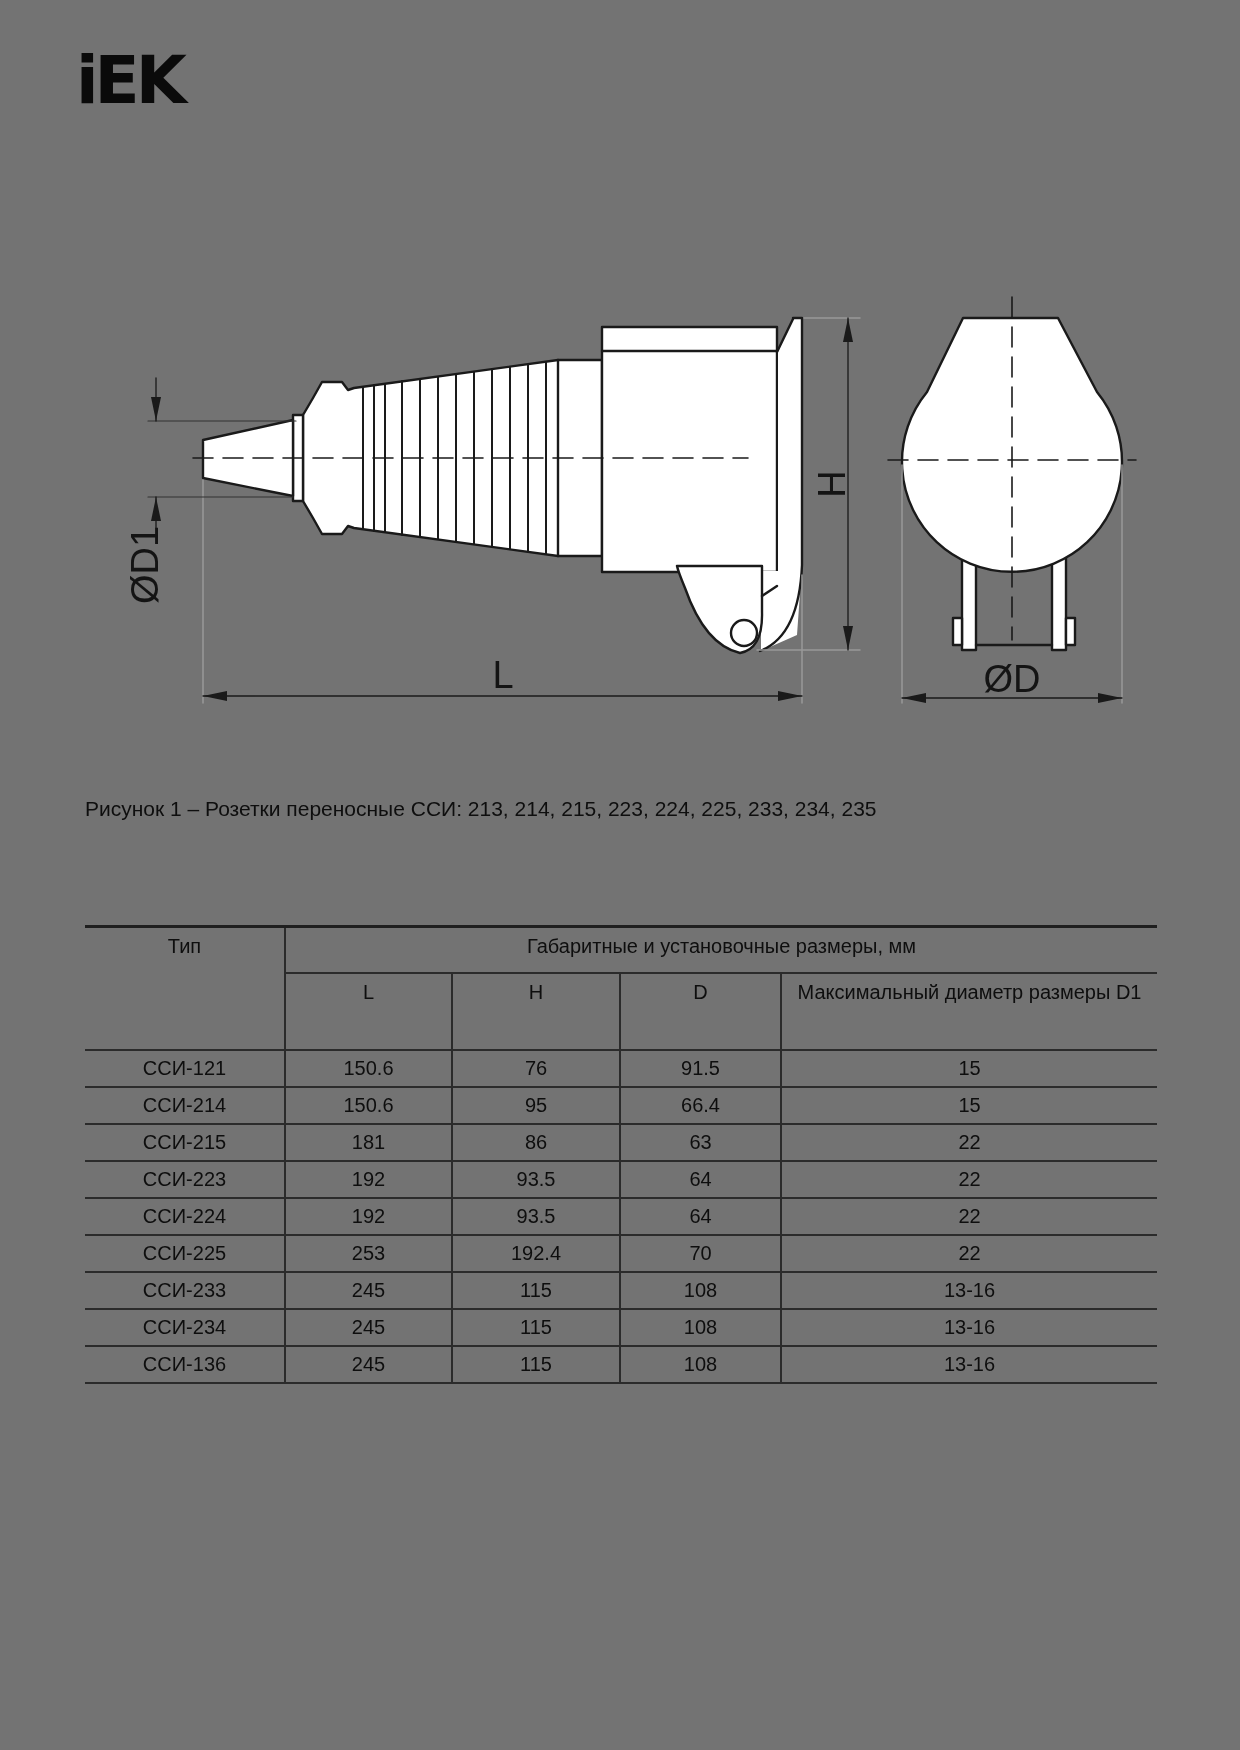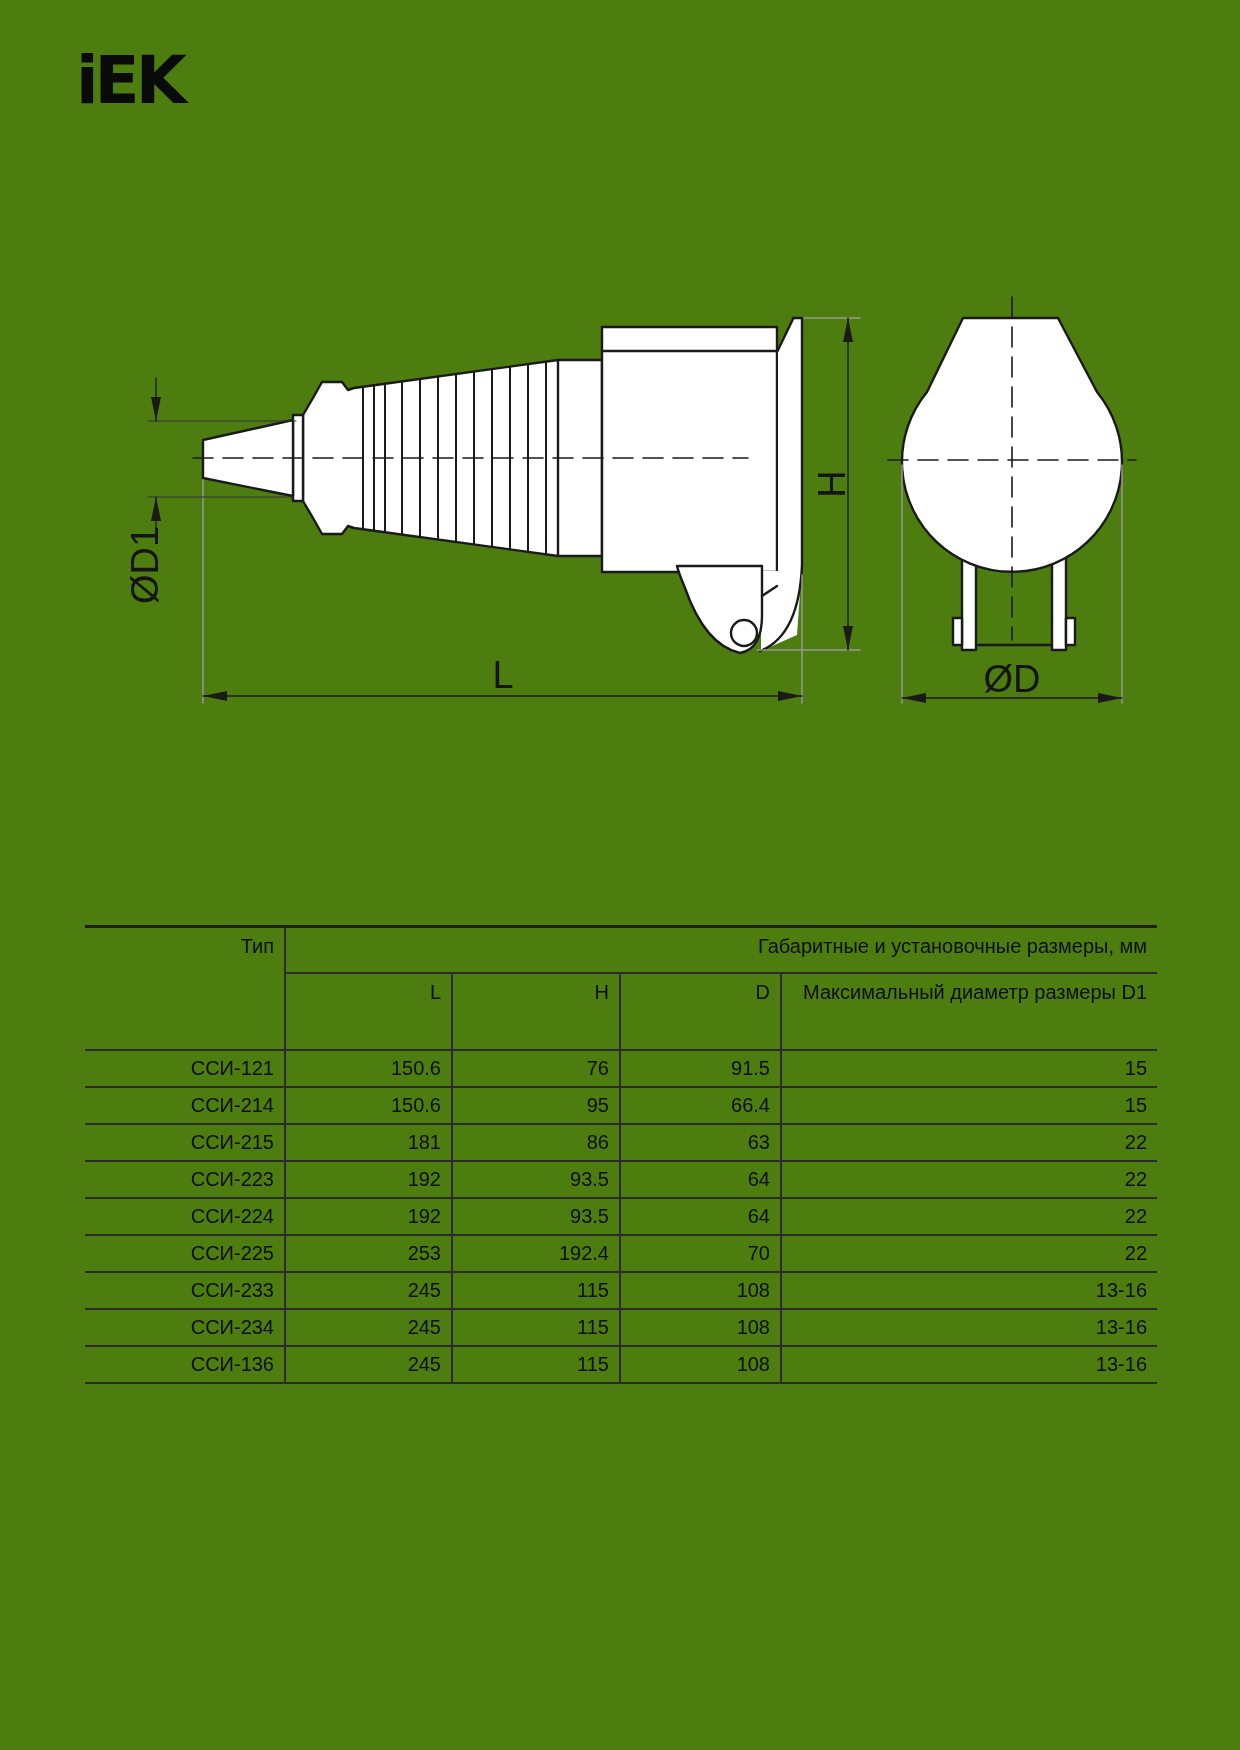--- a/index.html
+++ b/index.html
@@ -1,19 +1,19 @@
 <!DOCTYPE html>
 <html><head>
 <meta charset="utf-8">
 <style>
   html,body{margin:0;padding:0;background:#ffffff;}
   .page{
     position:relative;
     width:1240px;height:1750px;
-    background:#4d7c0f;
+    background:#737373;
     font-family:"Liberation Sans", sans-serif;
     color:#111;
     overflow:hidden;
   }
   .logo{
     position:absolute;left:76px;top:48px;
     font-family:"DejaVu Sans", sans-serif;
     font-weight:bold;
     font-size:66px;line-height:1;
     letter-spacing:-4px;
@@ -24,21 +24,21 @@
     position:absolute;left:85px;top:797px;width:1080px;
     font-size:21px;color:#0e0e0e;
   }
   .dim-table{
     position:absolute;left:85px;top:925px;width:1072px;
     border-collapse:collapse;
     font-size:20px;color:#0e0e0e;
     table-layout:fixed;
   }
   .dim-table th,.dim-table td{
-    font-weight:normal;text-align:right;
+    font-weight:normal;text-align:center;
     border-bottom:2px solid #2b2b2b;
     padding:0 10px;
   }
   .dim-table .vline{border-right:2px solid #2b2b2b;}
   .dim-table thead tr:first-child th{border-top:3px solid #1f1f1f;}
   .dim-table .h1{height:37px;vertical-align:top;padding-top:7px;}
   .dim-table .h2{height:68px;vertical-align:top;padding-top:7px;}
   .dim-table tbody td{height:35px;vertical-align:middle;}
   svg text{font-family:"Liberation Sans", sans-serif;fill:#141414;}
 </style>
@@ -121,20 +121,21 @@
     </g>
 
     <g font-size="38" stroke="none" fill="#141414">
       <text x="158" y="565" text-anchor="middle" transform="rotate(-90 158 565)">ØD1</text>
       <text x="845" y="484" text-anchor="middle" transform="rotate(-90 845 484)">H</text>
       <text x="503" y="688" text-anchor="middle">L</text>
       <text x="1012" y="692" text-anchor="middle">ØD</text>
     </g>
   </svg>
 
+  <div class="caption">Рисунок 1 – Розетки переносные ССИ: 213, 214, 215, 223, 224, 225, 233, 234, 235</div>
 
   <table class="dim-table">
     <colgroup>
       <col style="width:200px">
         <col style="width:167px">
         <col style="width:168px">
         <col style="width:161px">
         <col style="width:376px">
     </colgroup>
     <thead>

